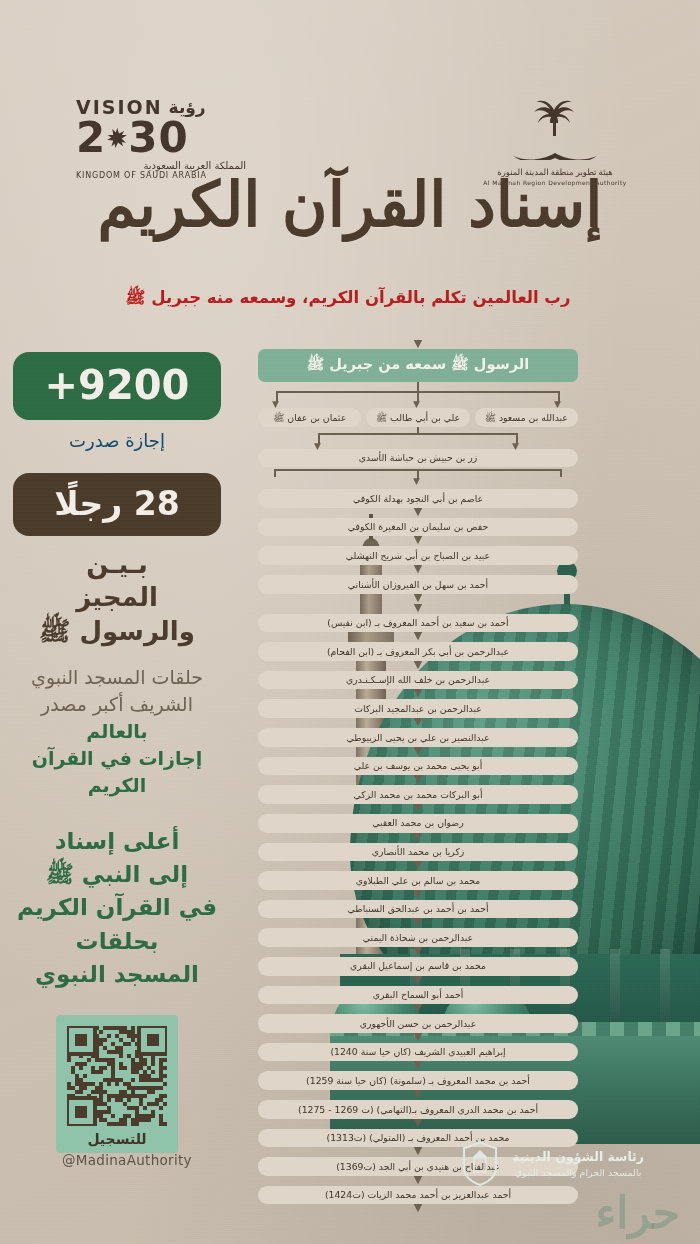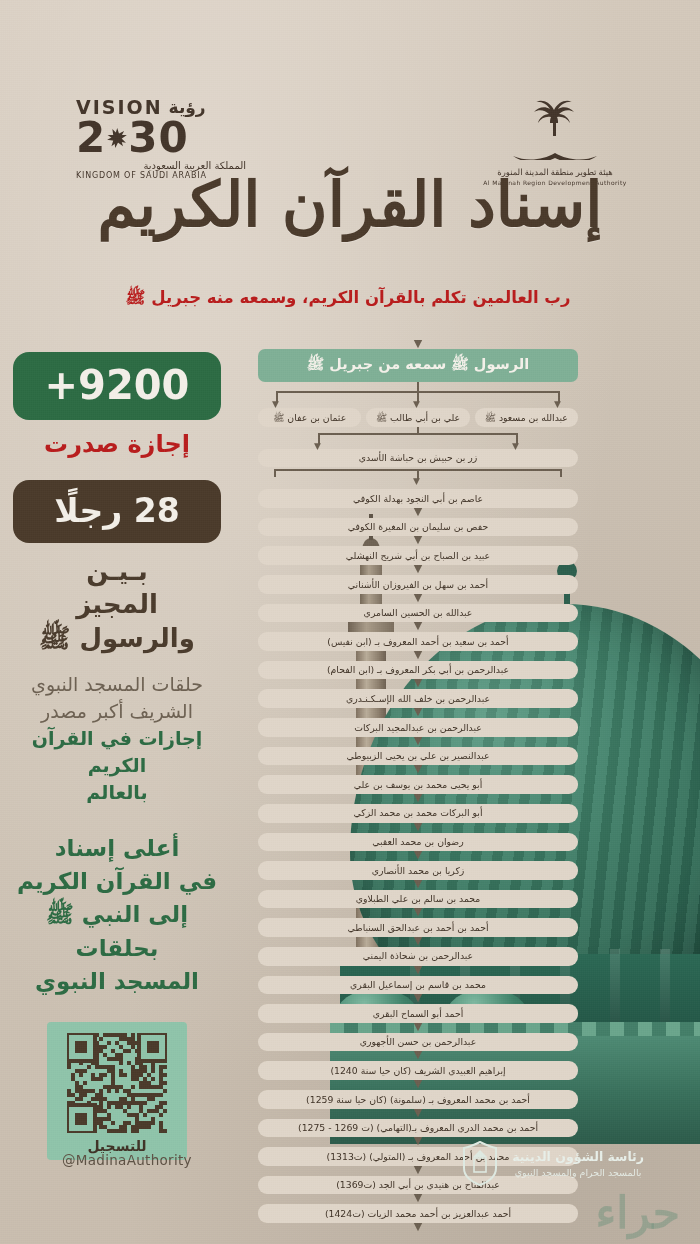--- a/index.html
+++ b/index.html
@@ -100,34 +100,34 @@
   }
 
   
   .left{ position:absolute; left:0; top:352px; width:252px; padding-right:18px; text-align:center;}
   .badge{
     display:block; margin:0 auto; width:208px; border-radius:16px;
     padding:10px 0 12px; font-size:40px; font-weight:700; color:#f3efe8; letter-spacing:0;
   }
   .badge.green{ background:#2c6b43; }
   .badge.brown{ background:#4a3a2a; font-size:33px; padding:11px 0 13px; }
-  .badge-cap{ font-size:24px; font-weight:700; color:#b91c1c; margin-top:10px; letter-spacing:2px; }
+  .badge-cap{ font-size:18px; font-weight:400; color:#0c4a6e; margin-top:10px; letter-spacing:2px; }
 
   .stack{ margin-top:12px; font-size:26px; font-weight:700; line-height:1.28; color:#4a3b2c; letter-spacing:1px;}
   .stack span{ display:block; }
 
   .para{ margin-top:16px; font-size:19px; line-height:1.42; color:#6d6152; text-align:center;}
   .para b{ color:#2c6b43; }
   .para .ln{ display:block; }
 
   .para2{ margin-top:26px; font-size:23px; font-weight:700; line-height:1.45; color:#2c6b43; letter-spacing:1px;}
   .para2 .ln{ display:block; }
 
   .qrbox{
-    margin:24px auto 0; width:140px; background:#8fc4aa; border-radius:4px;
+    margin:24px auto 0; width:122px; background:#8fc4aa; border-radius:4px;
     padding:11px 11px 6px; text-align:center;
   }
   .qr{ width:100px; height:100px; margin:0 auto; background:#4a3a2a; position:relative; }
   .qr-label{ font-size:14px; font-weight:700; color:#3f3226; letter-spacing:2px; margin-top:5px;}
 
   .handle{ position:absolute; left:62px; top:1152px; font-size:13.5px; color:#5d5144; direction:ltr; letter-spacing:.3px;}
 
   
   .chain{ position:absolute; left:258px; top:340px; width:320px; text-align:center; }
   .arrow{ width:100%; text-align:center; color:#6b5f50; font-size:11px; line-height:8px; height:9px; }
@@ -240,28 +240,28 @@
   <div class="badge brown" style="margin-top:22px">28 رجلًا</div>
   <div class="stack">
     <span>بـيـن</span>
     <span>المجيز</span>
     <span>والرسول ﷺ</span>
   </div>
 
   <div class="para">
     <span class="ln">حلقات المسجد النبوي</span>
     <span class="ln"><span>الشريف أكبر مصدر</span></span>
+    <span class="ln"><b>بالعالم</b></span>
     <span class="ln"><b>إجازات في القرآن الكريم</b></span>
-    <span class="ln"><b>بالعالم</b></span>
   </div>
 
   <div class="para2">
     <span class="ln">أعلى إسناد</span>
+    <span class="ln">إلى النبي ﷺ</span>
     <span class="ln">في القرآن الكريم</span>
-    <span class="ln">إلى النبي ﷺ</span>
     <span class="ln">بحلقات</span>
     <span class="ln">المسجد النبوي</span>
   </div>
 
   <div class="qrbox">
     <div class="qr" id="qr" style="background: transparent;"><svg viewBox="0 0 100 100" width="100" height="100">
           <rect width="100" height="100" fill="#8fc4aa"></rect>
           <rect x="28.00" y="0.00" width="4.00" height="4.00" fill="#4a3a2a"></rect>
           <rect x="36.00" y="0.00" width="4.00" height="4.00" fill="#4a3a2a"></rect>
           <rect x="40.00" y="0.00" width="4.00" height="4.00" fill="#4a3a2a"></rect>
@@ -547,21 +547,20 @@
 
   <div class="seq" id="seq">
       <div class="node">عاصم بن أبي النجود بهدلة الكوفي</div>
       <div class="arrow">▼</div>
       <div class="node">حفص بن سليمان بن المغيرة الكوفي</div>
       <div class="arrow">▼</div>
       <div class="node">عبيد بن الصباح بن أبي شريح النهشلي</div>
       <div class="arrow">▼</div>
       <div class="node">أحمد بن سهل بن الفيروزان الأشناني</div>
       <div class="arrow">▼</div>
-      <div class="node">عبدالله بن الحسين السامري</div>
       <div class="arrow">▼</div>
       <div class="node">أحمد بن سعيد بن أحمد المعروف بـ (ابن نفيس)</div>
       <div class="arrow">▼</div>
       <div class="node">عبدالرحمن بن أبي بكر المعروف بـ (ابن الفحام)</div>
       <div class="arrow">▼</div>
       <div class="node">عبدالرحمن بن خلف الله الإسـكـنـدري</div>
       <div class="arrow">▼</div>
       <div class="node">عبدالرحمن بن عبدالمجيد البركات</div>
       <div class="arrow">▼</div>
       <div class="node">عبدالنصير بن علي بن يحيى الزبيوطي</div>

